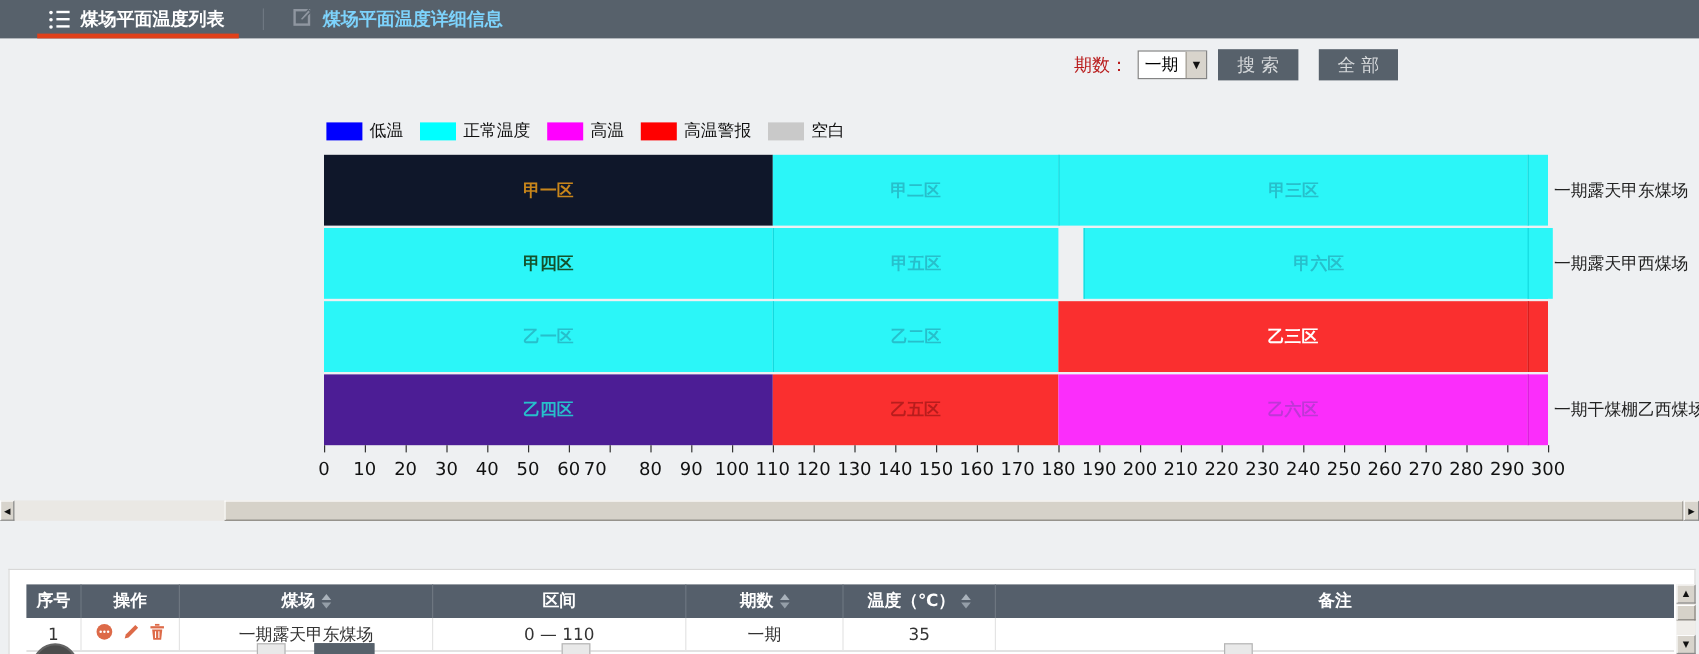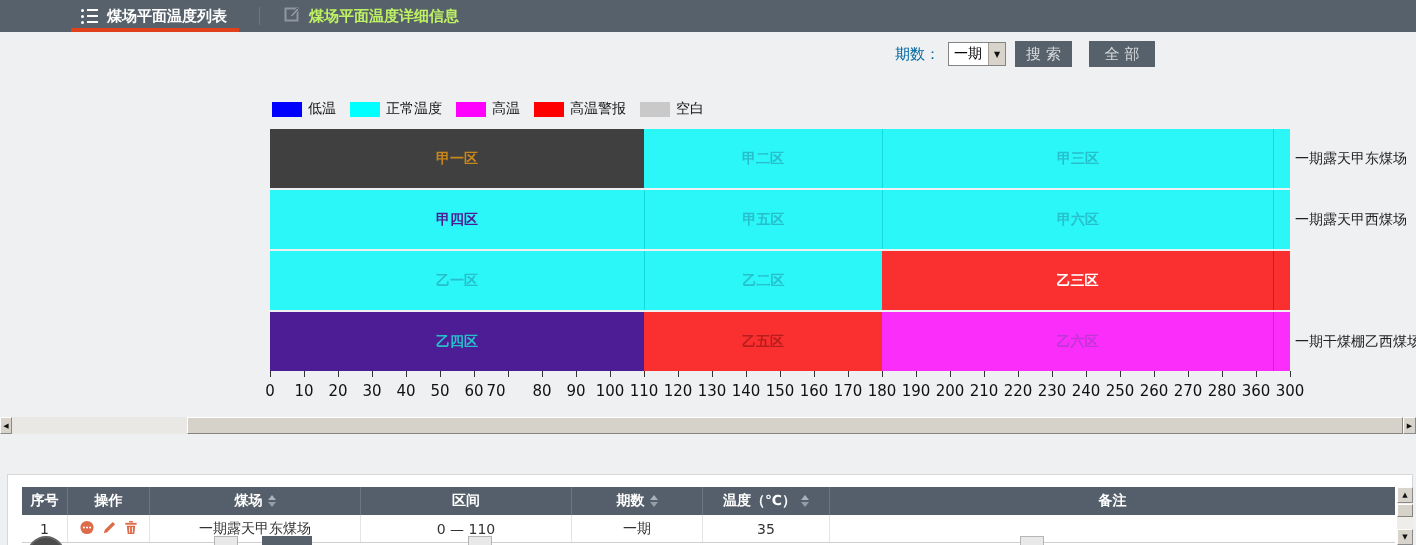--- a/index.html
+++ b/index.html
@@ -1,39 +1,39 @@
 <!DOCTYPE html>
 <html><head>
 <meta charset="utf-8">
 <style>
   * { margin:0; padding:0; box-sizing:border-box; }
   body { font-family:"DejaVu Sans","Liberation Sans",sans-serif; }
   .screen { position:relative; width:1416px; height:545px; background:#eef0f2; overflow:hidden; }
 
   
-  .topbar { position:absolute; left:0; top:0; width:1416px; height:32px; background:#57616b; display:flex; align-items:stretch;padding-left:40px; }
+  .topbar { position:absolute; left:0; top:0; width:1416px; height:32px; background:#57616b; display:flex; align-items:stretch; }
   .tab { position:relative; display:flex; align-items:center; gap:9px; padding:0 10px; cursor:pointer; font-size:15px; font-weight:bold; }
   .tab.first { margin-left:31px; padding-right:12px; }
   .tab.active { color:#ffffff; }
-  .tab.inactive { color:#bef264; margin-left:14px; }
+  .tab.inactive { color:#7dd3fc; margin-left:14px; }
   .tab-underline { position:absolute; left:0; right:0; bottom:0; height:4px; background:#e0401a; }
   .tab-sep { width:1px; height:18px; background:#6e7781; align-self:center; margin-left:20px; }
   .icon-list { display:inline-flex; flex-direction:column; gap:3px; }
   .icon-list i { display:flex; align-items:center; gap:3px; }
   .icon-list i b { width:3px; height:3px; background:#fff; border-radius:50%; }
   .icon-list i s { display:block; width:11px; height:2px; background:#fff; }
 
   
   .toolbar { position:absolute; left:895px; top:40px; height:28px; display:flex; align-items:center; }
-  .toolbar .lbl { font-size:15px; color:#0369a1; margin-right:8px; }
+  .toolbar .lbl { font-size:15px; color:#b91c1c; margin-right:8px; }
   .select { width:58px; height:24px; background:#fff; border:1px solid #848484; display:flex; align-items:center; cursor:pointer; }
   .select .val { flex:1; font-size:14px; color:#000; padding-left:5px; }
   .select .arrow-btn { width:17px; height:100%; background:#d8d4cc; border-left:1px solid #a49f96; display:flex; align-items:center; justify-content:center; font-size:8px; color:#111; }
   .btn { height:26px; background:#57616b; color:#d6d9db; font-size:15px; border:none; cursor:pointer; font-family:inherit; }
-  .btn.search { width:57px; margin-left:9px; }
+  .btn.search { width:67px; margin-left:9px; }
   .btn.all { width:66px; margin-left:17px; }
 
   
   .legend { position:absolute; left:272px; top:100px; display:flex; align-items:center; }
   .legend-item { display:flex; align-items:center; margin-right:14px; }
   .legend-swatch { width:30px; height:15px; margin-right:6px; }
   .legend-label { font-size:14px; color:#111; }
 
   
   .chart { position:absolute; left:0; top:0; width:1416px; height:410px; }
@@ -141,42 +141,42 @@
         <span class="legend-label">高温警报</span>
       </div>
       <div class="legend-item">
         <span class="legend-swatch" style="background: rgb(201, 201, 201);"></span>
         <span class="legend-label">空白</span>
       </div>
     </div>
 
   <div class="chart">
       <div class="crow" style="top: 129px; height: 59px;">
-        <div class="block" style="left: 0px; width: 374px; background: #404040;">
+        <div class="block" style="left: 0px; width: 374px; background: #0f172a;">
           <span style="color: rgb(200, 134, 27);">甲一区</span>
         </div>
         <div class="block" style="left: 374px; width: 238px; background: rgb(43, 246, 248);">
           <span style="color: rgb(39, 191, 203);">甲二区</span>
         </div>
         <div class="block" style="left: 612px; width: 391px; background: rgb(43, 246, 248); border-left: 1px solid rgb(20, 217, 222);">
           <span style="color: rgb(39, 191, 203);">甲三区</span>
         </div>
         <div class="block" style="left: 1003px; width: 17px; background: rgb(43, 246, 248); border-left: 1px solid rgb(20, 217, 222);">
           <span style="color: rgb(39, 191, 203);"></span>
         </div>
       </div>
       <div class="row-label" style="top: 129px;">一期露天甲东煤场</div>
       <div class="crow" style="top: 190px; height: 59px;">
         <div class="block" style="left: 0px; width: 374px; background: rgb(43, 246, 248);">
-          <span style="color: #4c1d95;">甲四区</span>
+          <span style="color: #14532d;">甲四区</span>
         </div>
         <div class="block" style="left: 374px; width: 238px; background: rgb(43, 246, 248); border-left: 1px solid rgb(20, 217, 222);">
           <span style="color: rgb(39, 191, 203);">甲五区</span>
         </div>
-        <div class="block" style="left: 612px; width: 391px; background: rgb(43, 246, 248); border-left: 1px solid rgb(20, 217, 222);">
+        <div class="block" style="left: 633px; width: 391px; background: rgb(43, 246, 248); border-left: 1px solid rgb(20, 217, 222);">
           <span style="color: rgb(39, 191, 203);">甲六区</span>
         </div>
         <div class="block" style="left: 1003px; width: 17px; background: rgb(43, 246, 248); border-left: 1px solid rgb(20, 217, 222);">
           <span style="color: rgb(39, 191, 203);"></span>
         </div>
       </div>
       <div class="row-label" style="top: 190px;">一期露天甲西煤场</div>
       <div class="crow" style="top: 251px; height: 59px;">
         <div class="block" style="left: 0px; width: 374px; background: rgb(43, 246, 248);">
           <span style="color: rgb(39, 191, 203);">乙一区</span>
@@ -258,21 +258,21 @@
       <div class="ticklabel" style="left: 1086px;">240</div>
       <div class="tickmark" style="left: 1120px;"></div>
       <div class="ticklabel" style="left: 1120px;">250</div>
       <div class="tickmark" style="left: 1154px;"></div>
       <div class="ticklabel" style="left: 1154px;">260</div>
       <div class="tickmark" style="left: 1188px;"></div>
       <div class="ticklabel" style="left: 1188px;">270</div>
       <div class="tickmark" style="left: 1222px;"></div>
       <div class="ticklabel" style="left: 1222px;">280</div>
       <div class="tickmark" style="left: 1256px;"></div>
-      <div class="ticklabel" style="left: 1256px;">360</div>
+      <div class="ticklabel" style="left: 1256px;">290</div>
       <div class="tickmark" style="left: 1290px;"></div>
       <div class="ticklabel" style="left: 1290px;">300</div>
     </div>
 
   <div class="hscroll">
     <div class="hs-btn hs-left">◀</div>
     <div class="hs-thumb"></div>
     <div class="hs-btn hs-right">▶</div>
   </div>
 

